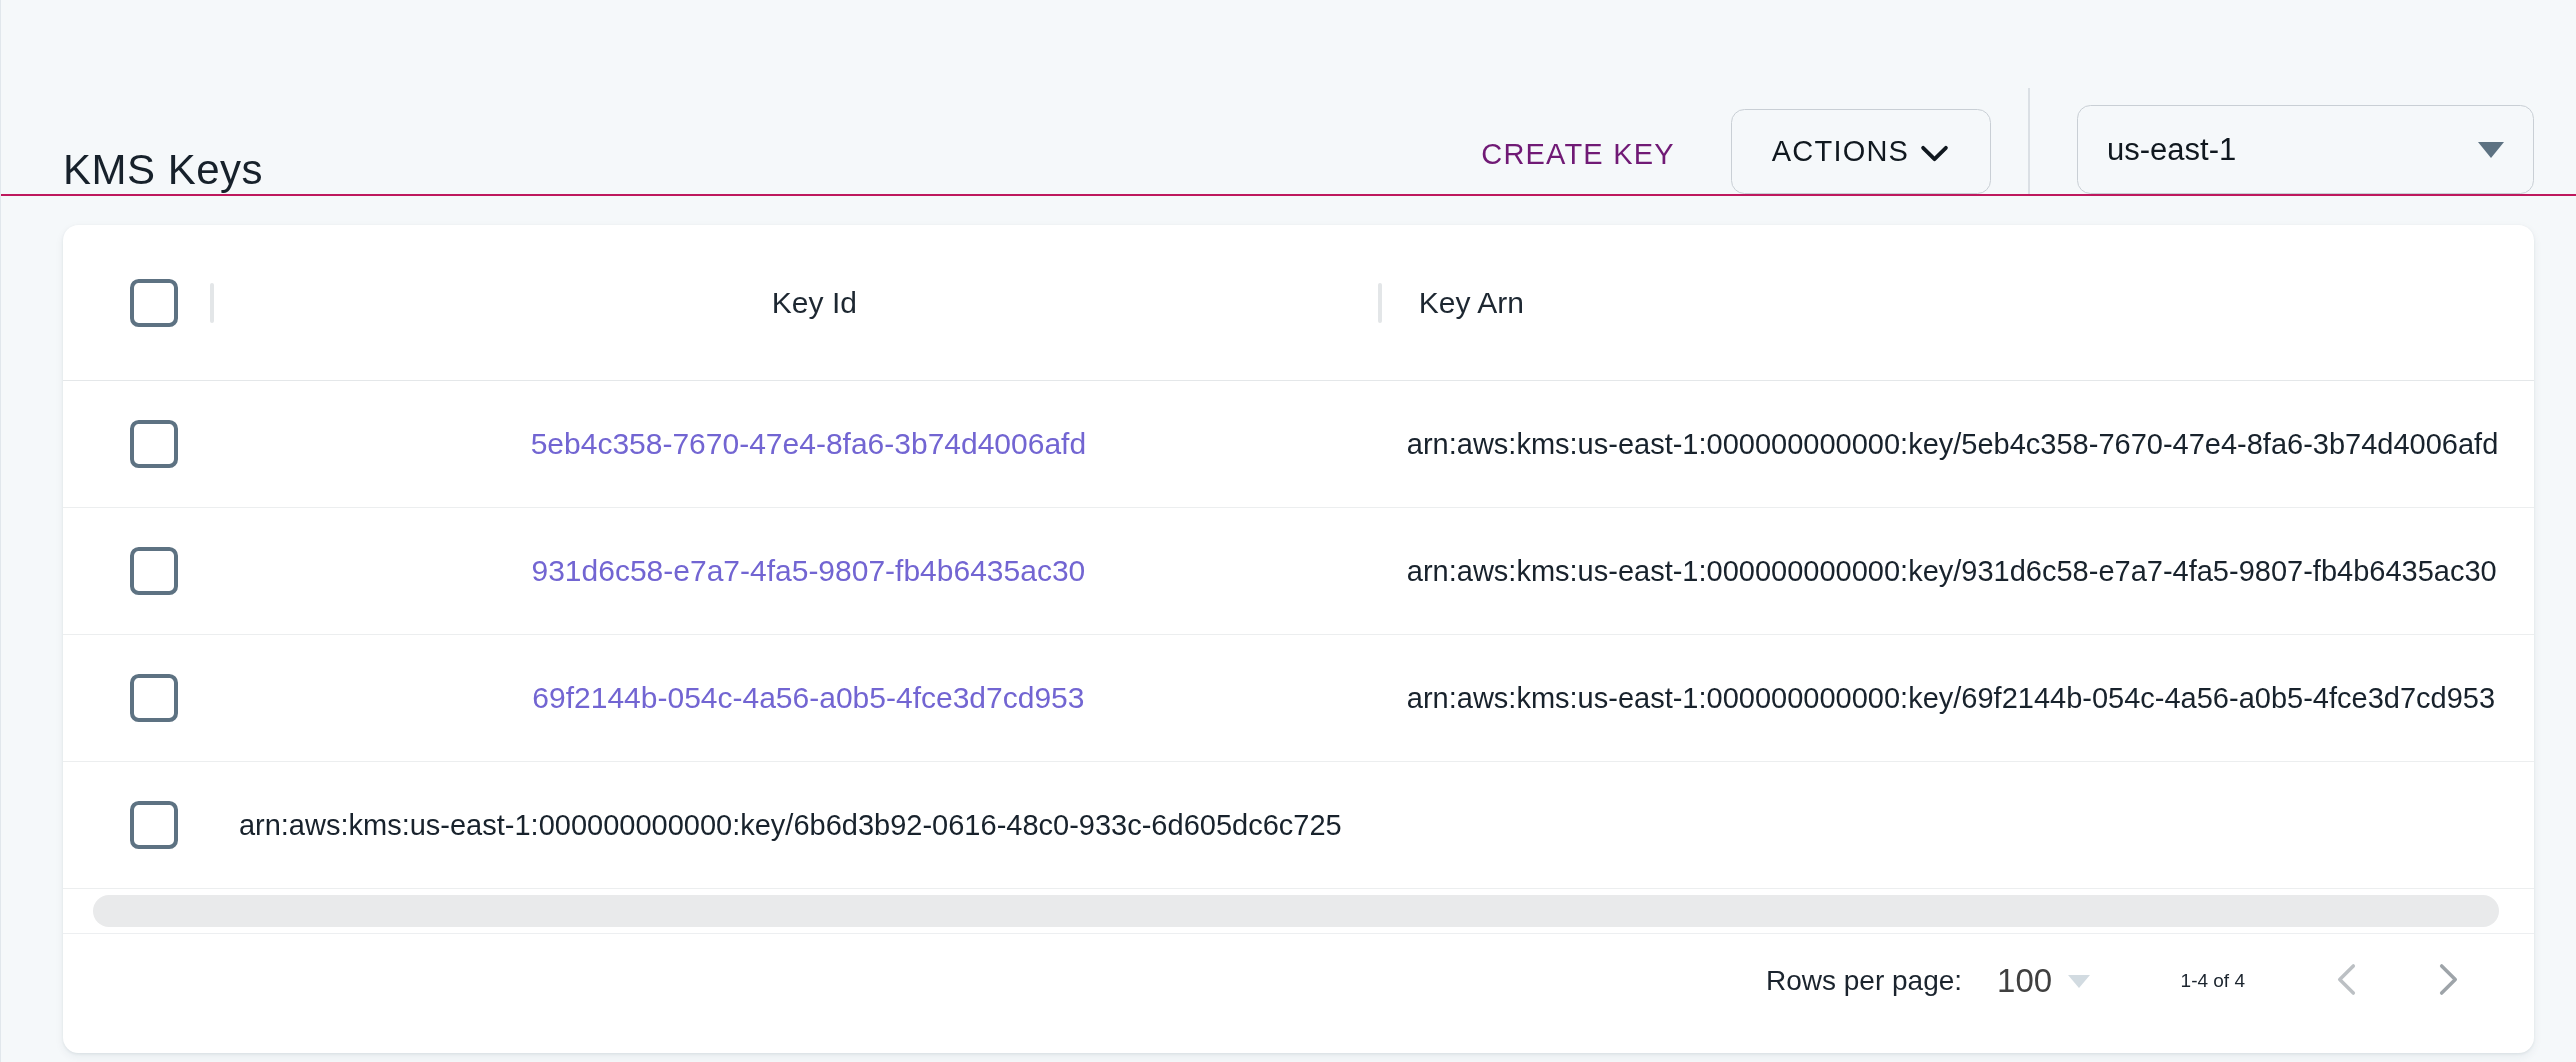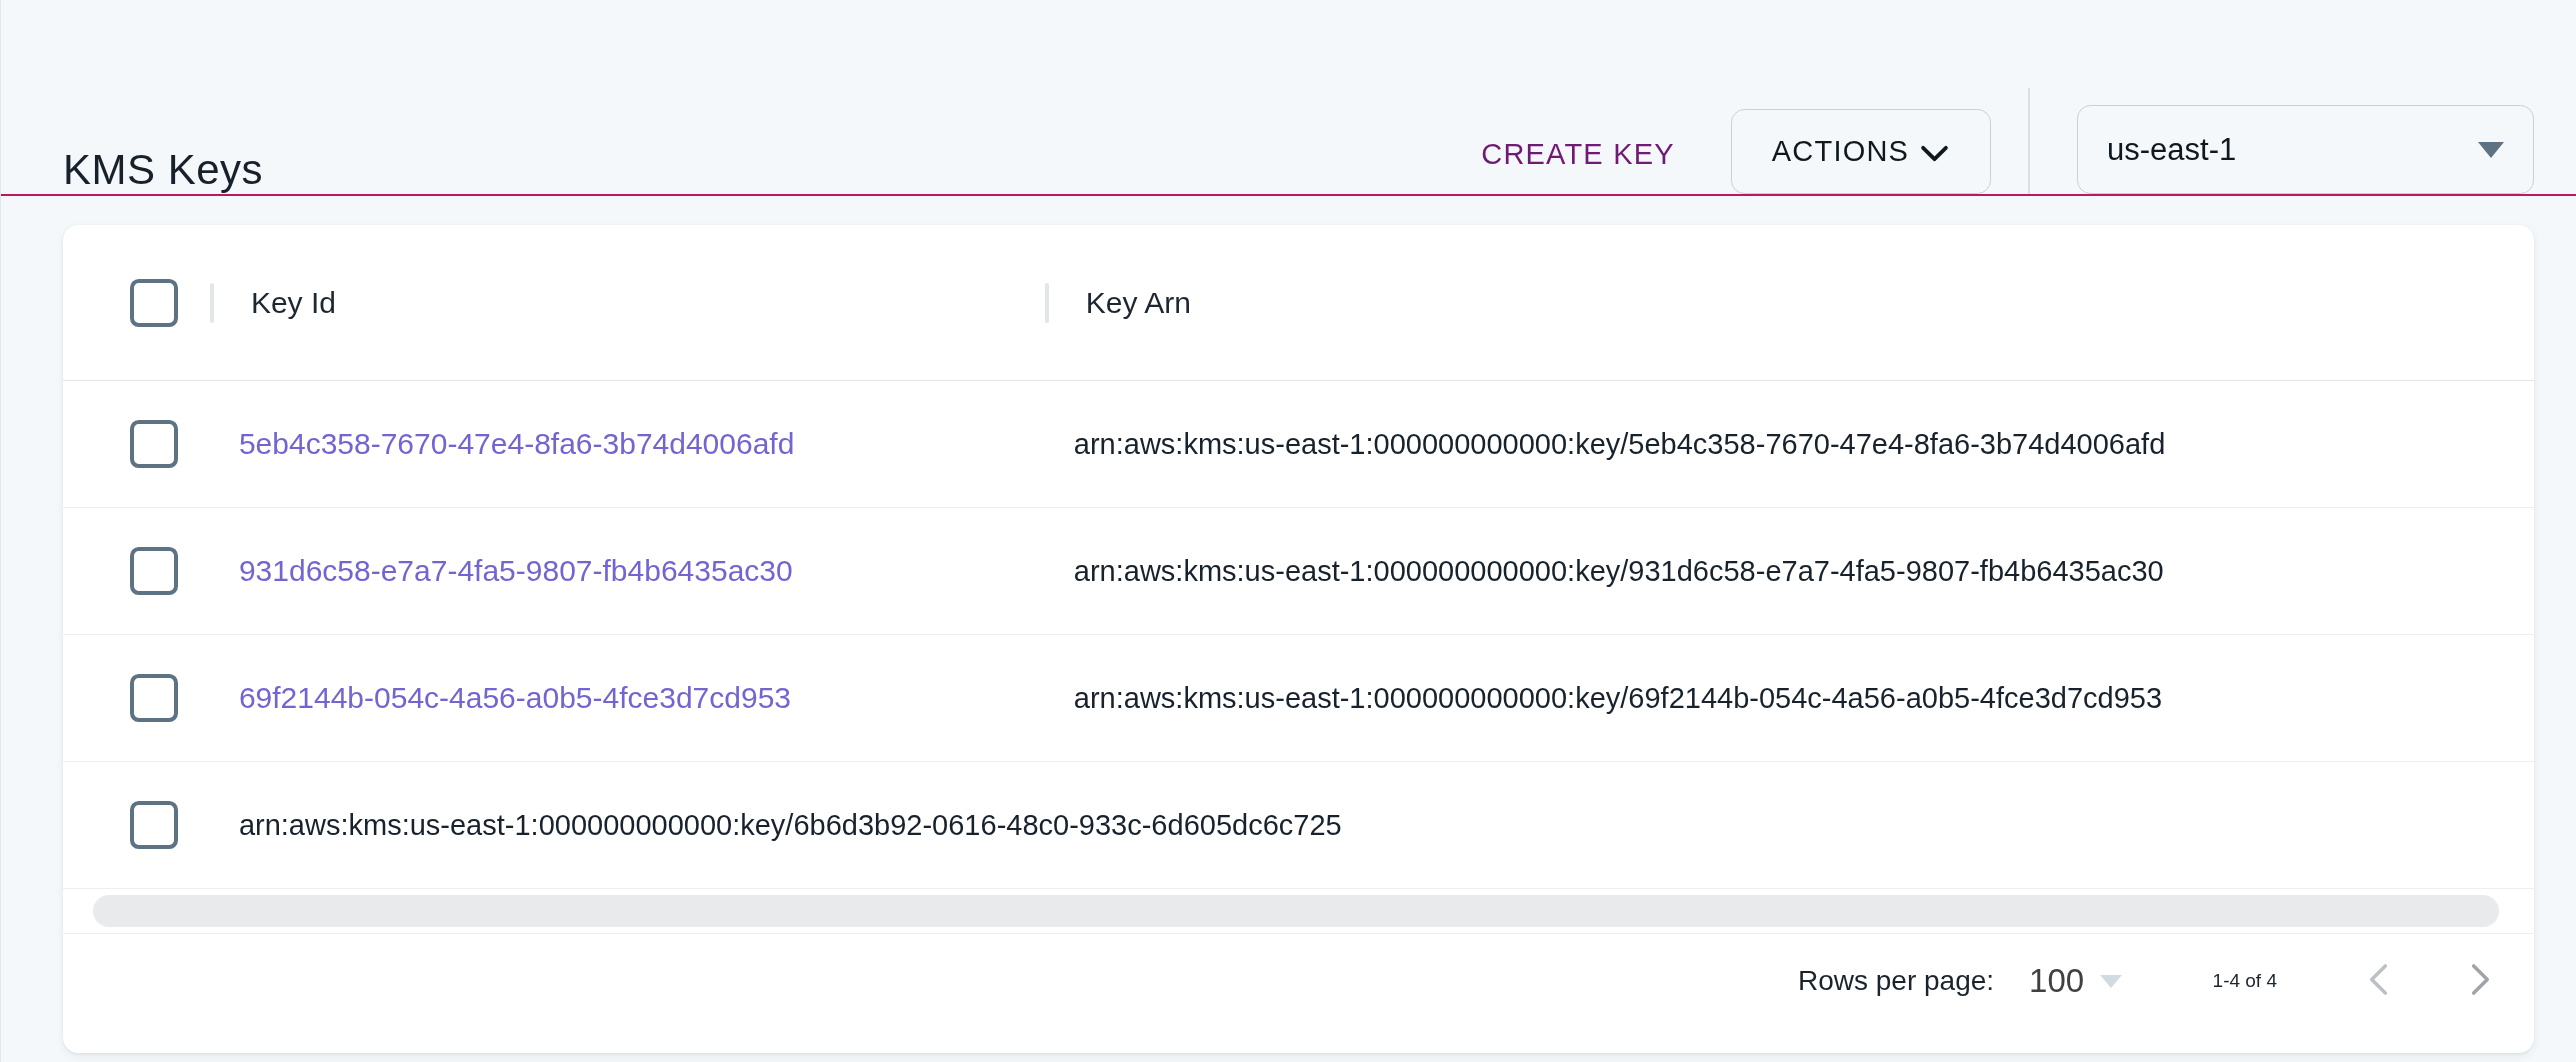--- a/index.html
+++ b/index.html
@@ -128,21 +128,21 @@
     background: #fff;
     cursor: pointer;
   }
   .col-sep {
     width: 3.9px;
     height: 40px;
     border-radius: 2.9px;
     background: #e3e6e8;
     flex: none;
   }
-  .col-keyid { width: 831px; flex: none; }
+  .col-keyid { width: 1164px; flex: none; text-align: center; }
   .col-keyarn { flex: 1; min-width: 0; }
   .header-label {
     font-size: 30px;
     font-weight: 500;
     color: #1d2731;
     padding-left: 37px;
     white-space: nowrap;
   }
   .cell { padding-left: 25px; white-space: nowrap; overflow: visible; }
   .key-link {
@@ -171,21 +171,21 @@
   
   .grid-footer {
     flex: 1;
     border-top: 1px solid #edeff1;
   }
   .pagination-bar {
     height: 94px;
     display: flex;
     align-items: center;
     justify-content: flex-end;
-    padding-right: 28px;
+    padding-right: 60px;
   }
   .rpp-label { font-size: 28px; color: #1b242e; margin-right: 35px; }
   .rpp-select {
     display: flex;
     align-items: center;
     cursor: pointer;
   }
   .rpp-value { font-size: 33px; color: #404040; }
   .rpp-caret-icon {
     margin-left: 15.4px;

